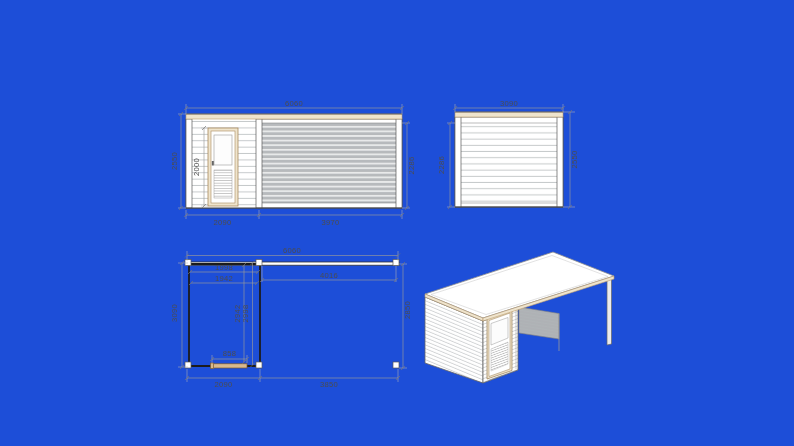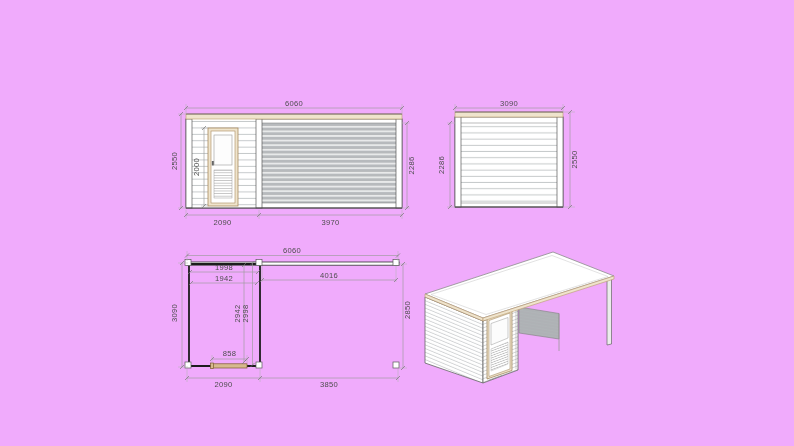--- a/index.html
+++ b/index.html
@@ -1,16 +1,16 @@
 <!DOCTYPE html>
 <html><head>
 <meta charset="utf-8">
 <style>
   html,body{margin:0;padding:0;background:#fff;}
-  #canvas{position:relative;width:794px;height:446px;background:#f0abfc;overflow:hidden;
+  #canvas{position:relative;width:794px;height:446px;background:#1d4ed8;overflow:hidden;
           font-family:"Liberation Sans",sans-serif;}
   .view{position:absolute;}
   svg text{font-family:"Liberation Sans",sans-serif;font-size:7.6px;fill:#4d4d4d;letter-spacing:.25px;}
   .dim{stroke:#9a9a9a;stroke-width:.65;fill:none;}
   .ext{stroke:#b3b3b3;stroke-width:.55;fill:none;}
   .tick{stroke:#777;stroke-width:.7;fill:none;}
   .outline{stroke:#5a5a5a;stroke-width:.8;fill:#ffffff;}
   .post{stroke:#5a5a5a;stroke-width:.7;fill:#ffffff;}
   .roofband{fill:#efe4cd;stroke:#b99b6b;stroke-width:.6;}
   .wallline{stroke:#777;stroke-width:.5;fill:none;}

